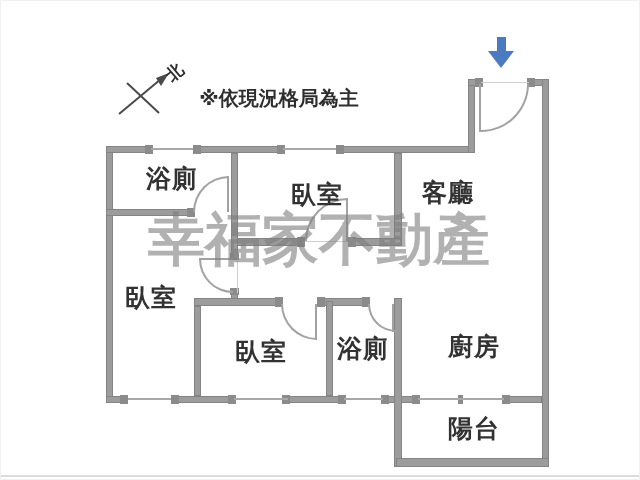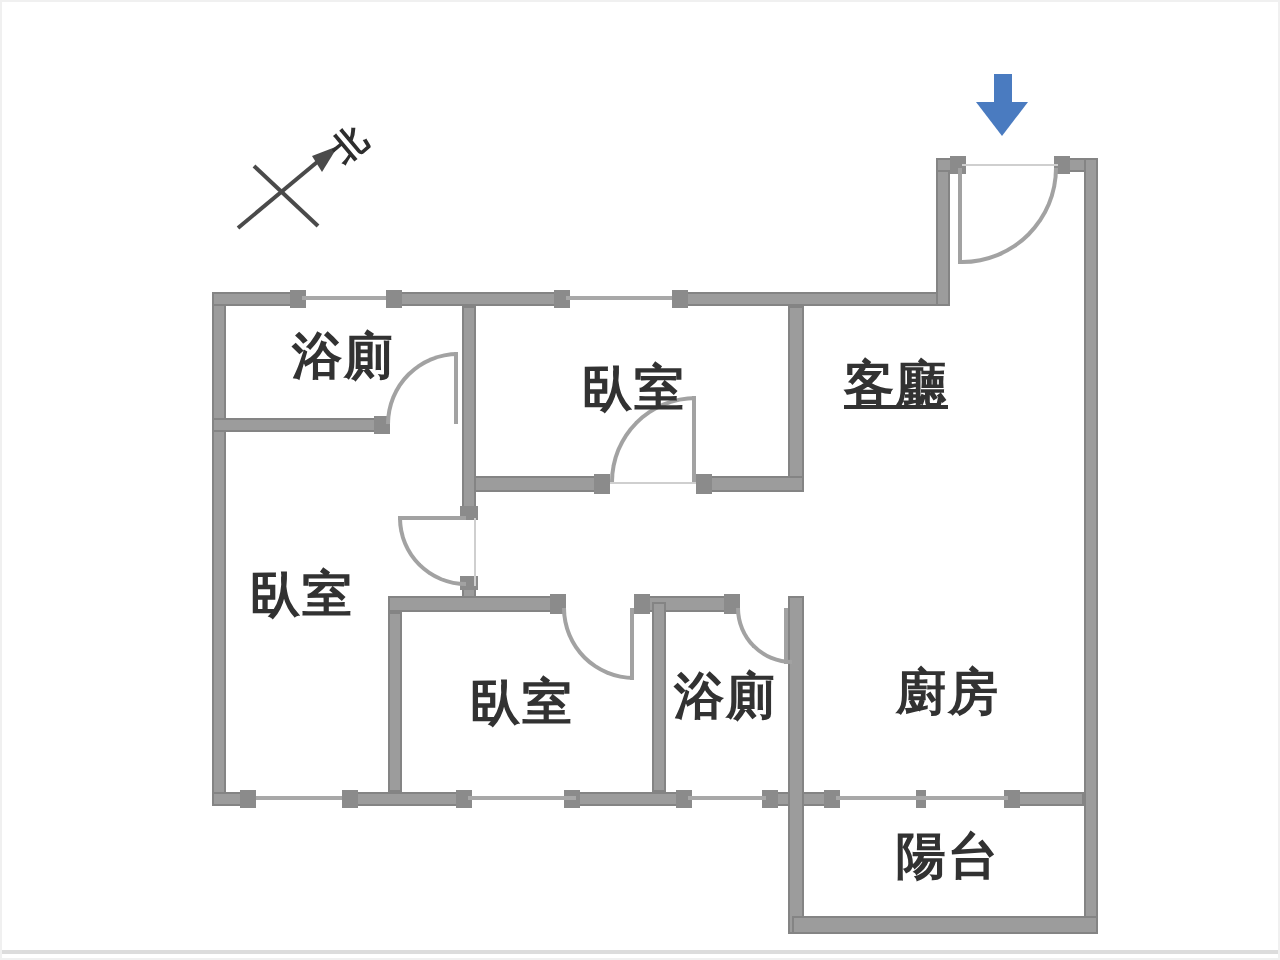--- a/index.html
+++ b/index.html
@@ -49,20 +49,21 @@
   <div class="arrow-stem"></div>
   <div class="arrow-head"></div>
 
   <svg class="abs" style="left:100px;top:55px;" width="95" height="64" viewBox="0 0 95 64">
     <line x1="18" y1="58" x2="60" y2="23" stroke="#4a4a4a" stroke-width="2"></line>
     <polygon points="68,17 55,22 60,30" fill="#4a4a4a"></polygon>
     <line x1="26" y1="27" x2="58" y2="57" stroke="#4a4a4a" stroke-width="2"></line>
     <text x="74" y="22" font-size="17" font-weight="bold" fill="#2e2e2e" text-anchor="middle" transform="rotate(-40 74 17)">北</text>
   </svg>
 
+  <div class="disclaimer">※依現況格局為主</div>
 
   <div id="plan-layer">
       <div class="wall" style="left: 105px; top: 145px; width: 7px; height: 257px;"></div>
       <div class="wall" style="left: 105px; top: 145px; width: 45px; height: 7px;"></div>
       <div class="wall" style="left: 192px; top: 145px; width: 90px; height: 7px;"></div>
       <div class="wall" style="left: 335px; top: 145px; width: 139px; height: 7px;"></div>
       <div class="wall" style="left: 467px; top: 78px; width: 7px; height: 74px;"></div>
       <div class="wall" style="left: 467px; top: 78px; width: 13px; height: 7px;"></div>
       <div class="wall" style="left: 528px; top: 78px; width: 20px; height: 7px;"></div>
       <div class="wall" style="left: 541px; top: 78px; width: 7px; height: 388px;"></div>
@@ -126,23 +127,24 @@
       <div class="leaf" style="left: 314px; top: 303px; width: 2px; height: 36px;"></div>
       <div class="arc" style="left: 367px; top: 303px; width: 28px; height: 28px; border-bottom: 2px solid rgb(162, 162, 162); border-left: 2px solid rgb(162, 162, 162); border-bottom-left-radius: 100%;"></div>
       <div class="leaf" style="left: 391px; top: 303px; width: 2px; height: 28px;"></div>
       <div class="arc" style="left: 480px; top: 83px; width: 48px; height: 48px; border-bottom: 2px solid rgb(162, 162, 162); border-right: 2px solid rgb(162, 162, 162); border-bottom-right-radius: 100%;"></div>
       <div class="leaf" style="left: 478px; top: 83px; width: 2px; height: 48px;"></div>
     </div>
 
   <div id="rooms-layer">
       <span class="room-label" style="left: 171px; top: 177px;">浴廁</span>
       <span class="room-label" style="left: 316px; top: 193px;">臥室</span>
-      <span class="room-label" style="left: 447px; top: 191px; text-decoration: underline;">客廳</span>
+      <span class="room-label" style="left: 447px; top: 191px;">客廳</span>
       <span class="room-label" style="left: 150px; top: 296px;">臥室</span>
       <span class="room-label" style="left: 260px; top: 350px;">臥室</span>
       <span class="room-label" style="left: 362px; top: 347px;">浴廁</span>
       <span class="room-label" style="left: 473px; top: 345px;">廚房</span>
       <span class="room-label" style="left: 473px; top: 427px;">陽台</span>
     </div>
 
+  <div class="watermark">幸福家不動產</div>
 
   <div class="bottom-line"></div>
 </div>
 
 </body></html>

